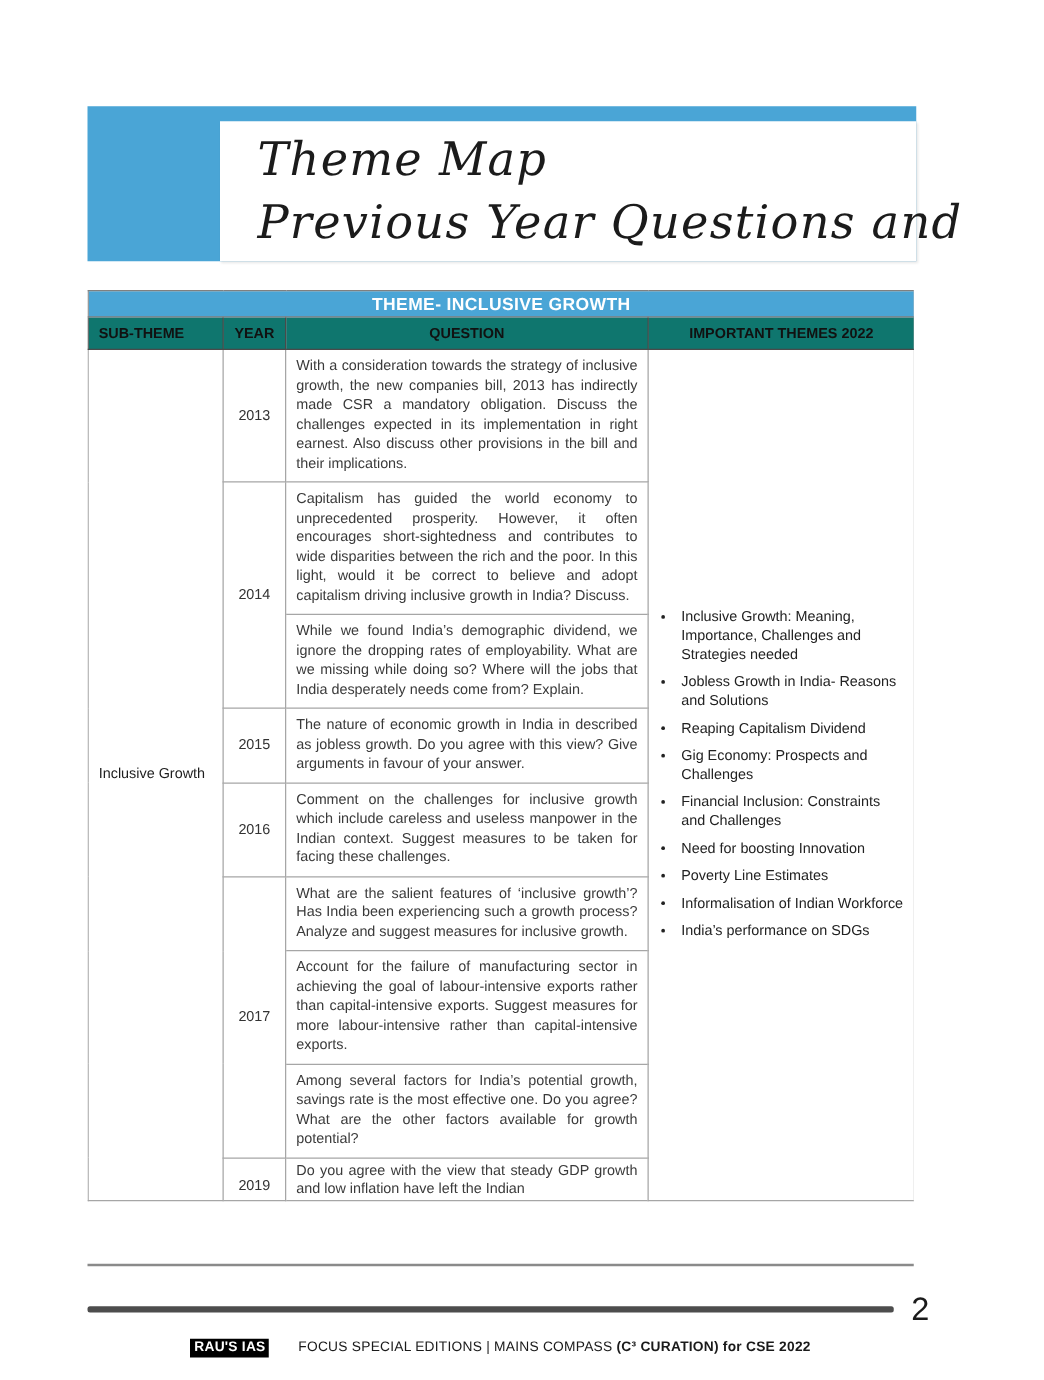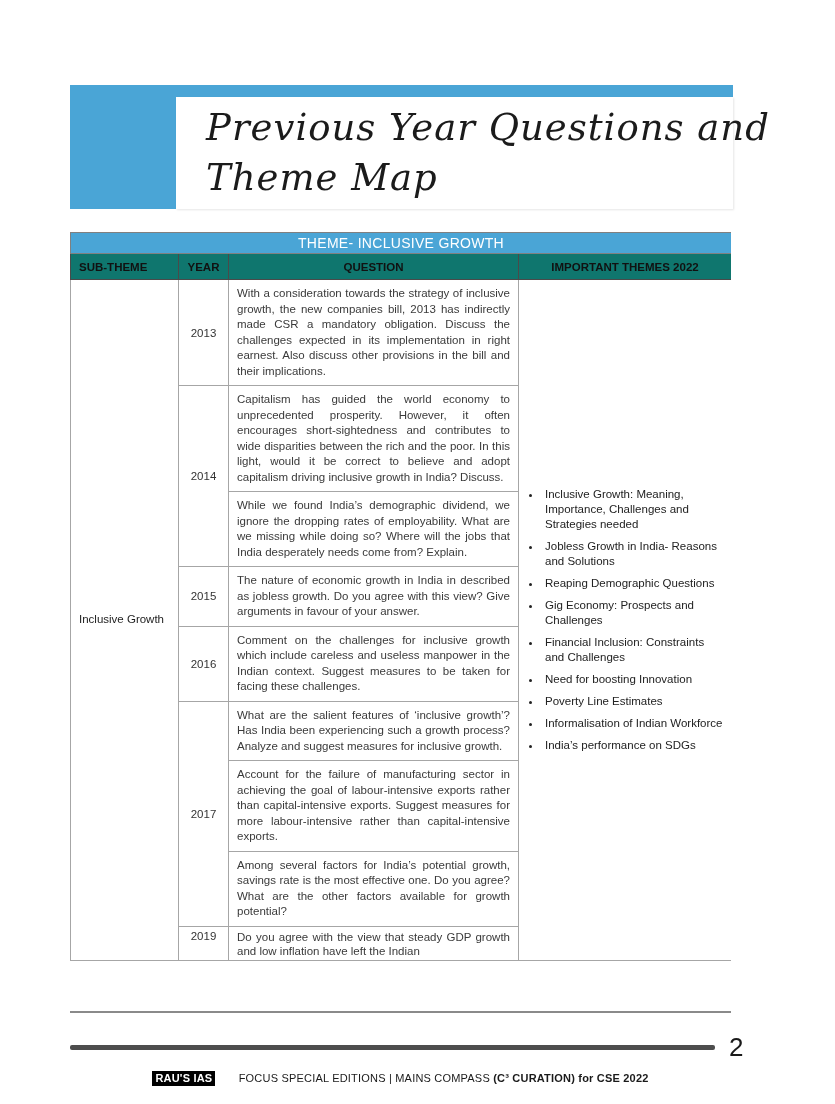--- a/index.html
+++ b/index.html
@@ -50,21 +50,21 @@
     width:661px;
     border-collapse:collapse;
     table-layout:fixed;
     border:1.5px solid #808080;
   }
   col.c-sub{width:108px;} col.c-year{width:50px;} col.c-q{width:290px;} col.c-themes{width:213px;}
   th.theme-banner{
     background:var(--accent);
     color:#ffffff;
     font-size:14px;
-    font-weight:normal;
+    font-weight:bold;
     text-align:center;
     height:21px;
     letter-spacing:.3px;
     border:1.5px solid #808080;
   }
   tr.col-headers th{
     font-size:11.5px;
     font-weight:bold;
     color:#111;
     height:26px;
@@ -84,21 +84,21 @@
     color:#1d1d1d;
     padding:6px 8px;
     line-height:19px;
     vertical-align:middle;
   }
   td.year-cell{
     text-align:center;
     font-size:11.5px;
     color:#333;
   }
-  td.year-top{vertical-align:top;padding-top:3px;}
+  td.year-top{vertical-align:top;padding-top:16px;}
   td.q-cell{
     font-size:11.5px;
     line-height:15.5px;
     text-align:justify;
     padding:6px 8px;
     color:#3a3a3a;
   }
   td.q-last{padding:3px 8px 2px;line-height:14px;}
   td.themes-cell{
     vertical-align:middle;
@@ -148,22 +148,22 @@
   }
   .footer-bold{font-weight:bold;}
 </style>
 </head>
 <body>
 
 <div class="page">
 
   <div class="hdr">
     <div class="title-box">
+      <div class="title-line">Theme Map</div>
       <div class="title-line">Previous Year Questions and</div>
-      <div class="title-line">Theme Map</div>
     </div>
   </div>
 
   <div class="table-clip">
     <table class="pyq">
       <colgroup>
         <col class="c-sub">
           <col class="c-year">
           <col class="c-q">
           <col class="c-themes">
@@ -181,21 +181,21 @@
       </thead>
       <tbody>
         <tr>
           <td class="sub-theme-cell" rowspan="9">Inclusive Growth</td>
           <td class="year-cell">2013</td>
           <td class="q-cell">With a consideration towards the strategy of inclusive growth, the new companies bill, 2013 has indirectly made CSR a mandatory obligation. Discuss the challenges expected in its implementation in right earnest. Also discuss other provisions in the bill and their implications.</td>
           <td class="themes-cell" rowspan="9">
             <ul class="themes-list">
               <li>Inclusive Growth: Meaning, Importance, Challenges and Strategies needed</li>
               <li>Jobless Growth in India- Reasons and Solutions</li>
-              <li>Reaping Demographic Questions</li>
+              <li>Reaping Capitalism Dividend</li>
               <li>Gig Economy: Prospects and Challenges</li>
               <li>Financial Inclusion: Constraints and Challenges</li>
               <li>Need for boosting Innovation</li>
               <li>Poverty Line Estimates</li>
               <li>Informalisation of Indian Workforce</li>
               <li>India’s performance on SDGs</li>
             </ul>
           </td>
         </tr>
         <tr>

